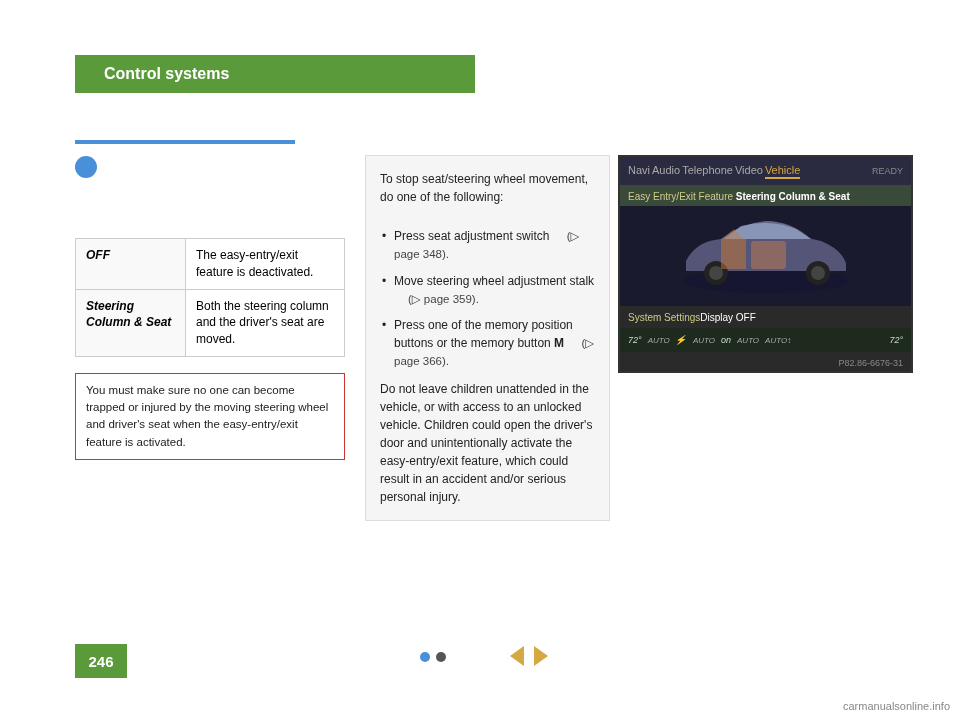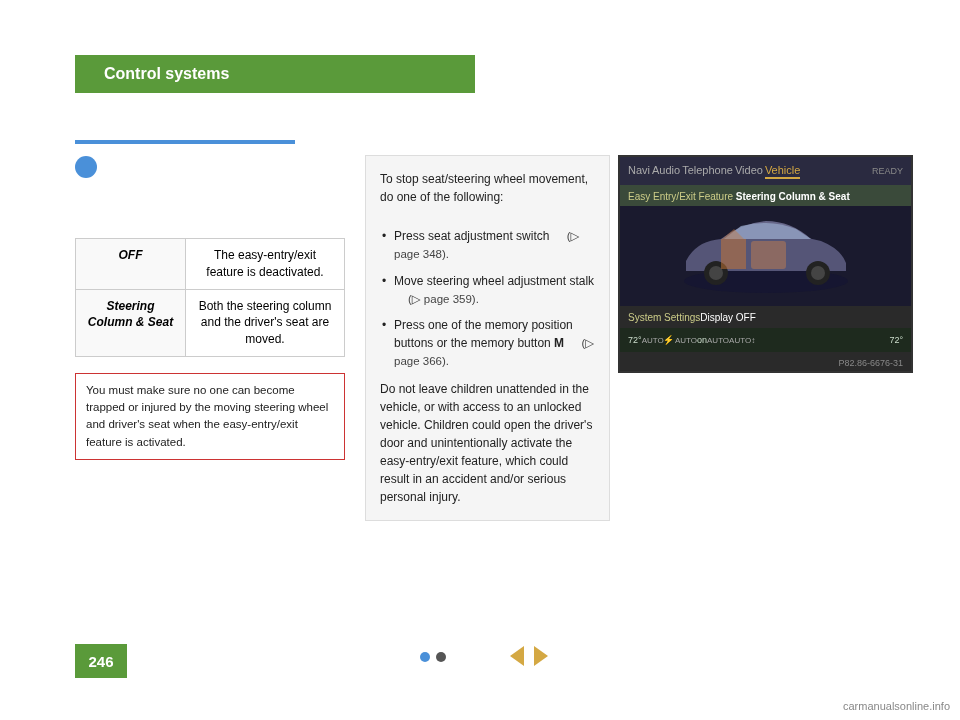--- a/index.html
+++ b/index.html
@@ -80,21 +80,20 @@
       border-collapse: collapse;
       border: 1px solid #cccccc;
       margin-bottom: 16px;
     }
     .feature-table td {
       border: 1px solid #cccccc;
       padding: 8px 10px;
       vertical-align: top;
       font-size: 12px;
       line-height: 1.4;
-      text-align: center;
     }
     .feature-table td:first-child {
       font-style: italic;
       font-weight: bold;
       width: 110px;
       background: #f9f9f9;
     }
 
     
     .warning-box {
@@ -245,23 +244,24 @@
       font-size: 10px;
     }
     .display-off-text {
       color: #ffffff;
       font-size: 10px;
     }
     .climate-bar {
       background: #1e2a1e;
       display: flex;
       align-items: center;
-      gap: 0;
+      gap: 6px;
       padding: 4px 8px;
       height: 24px;
+      font-style: italic;
     }
     .climate-item {
       color: #ccddcc;
       font-size: 9px;
       display: flex;
       align-items: center;
       gap: 2px;
     }
     .climate-item.auto {
       font-size: 8px;

